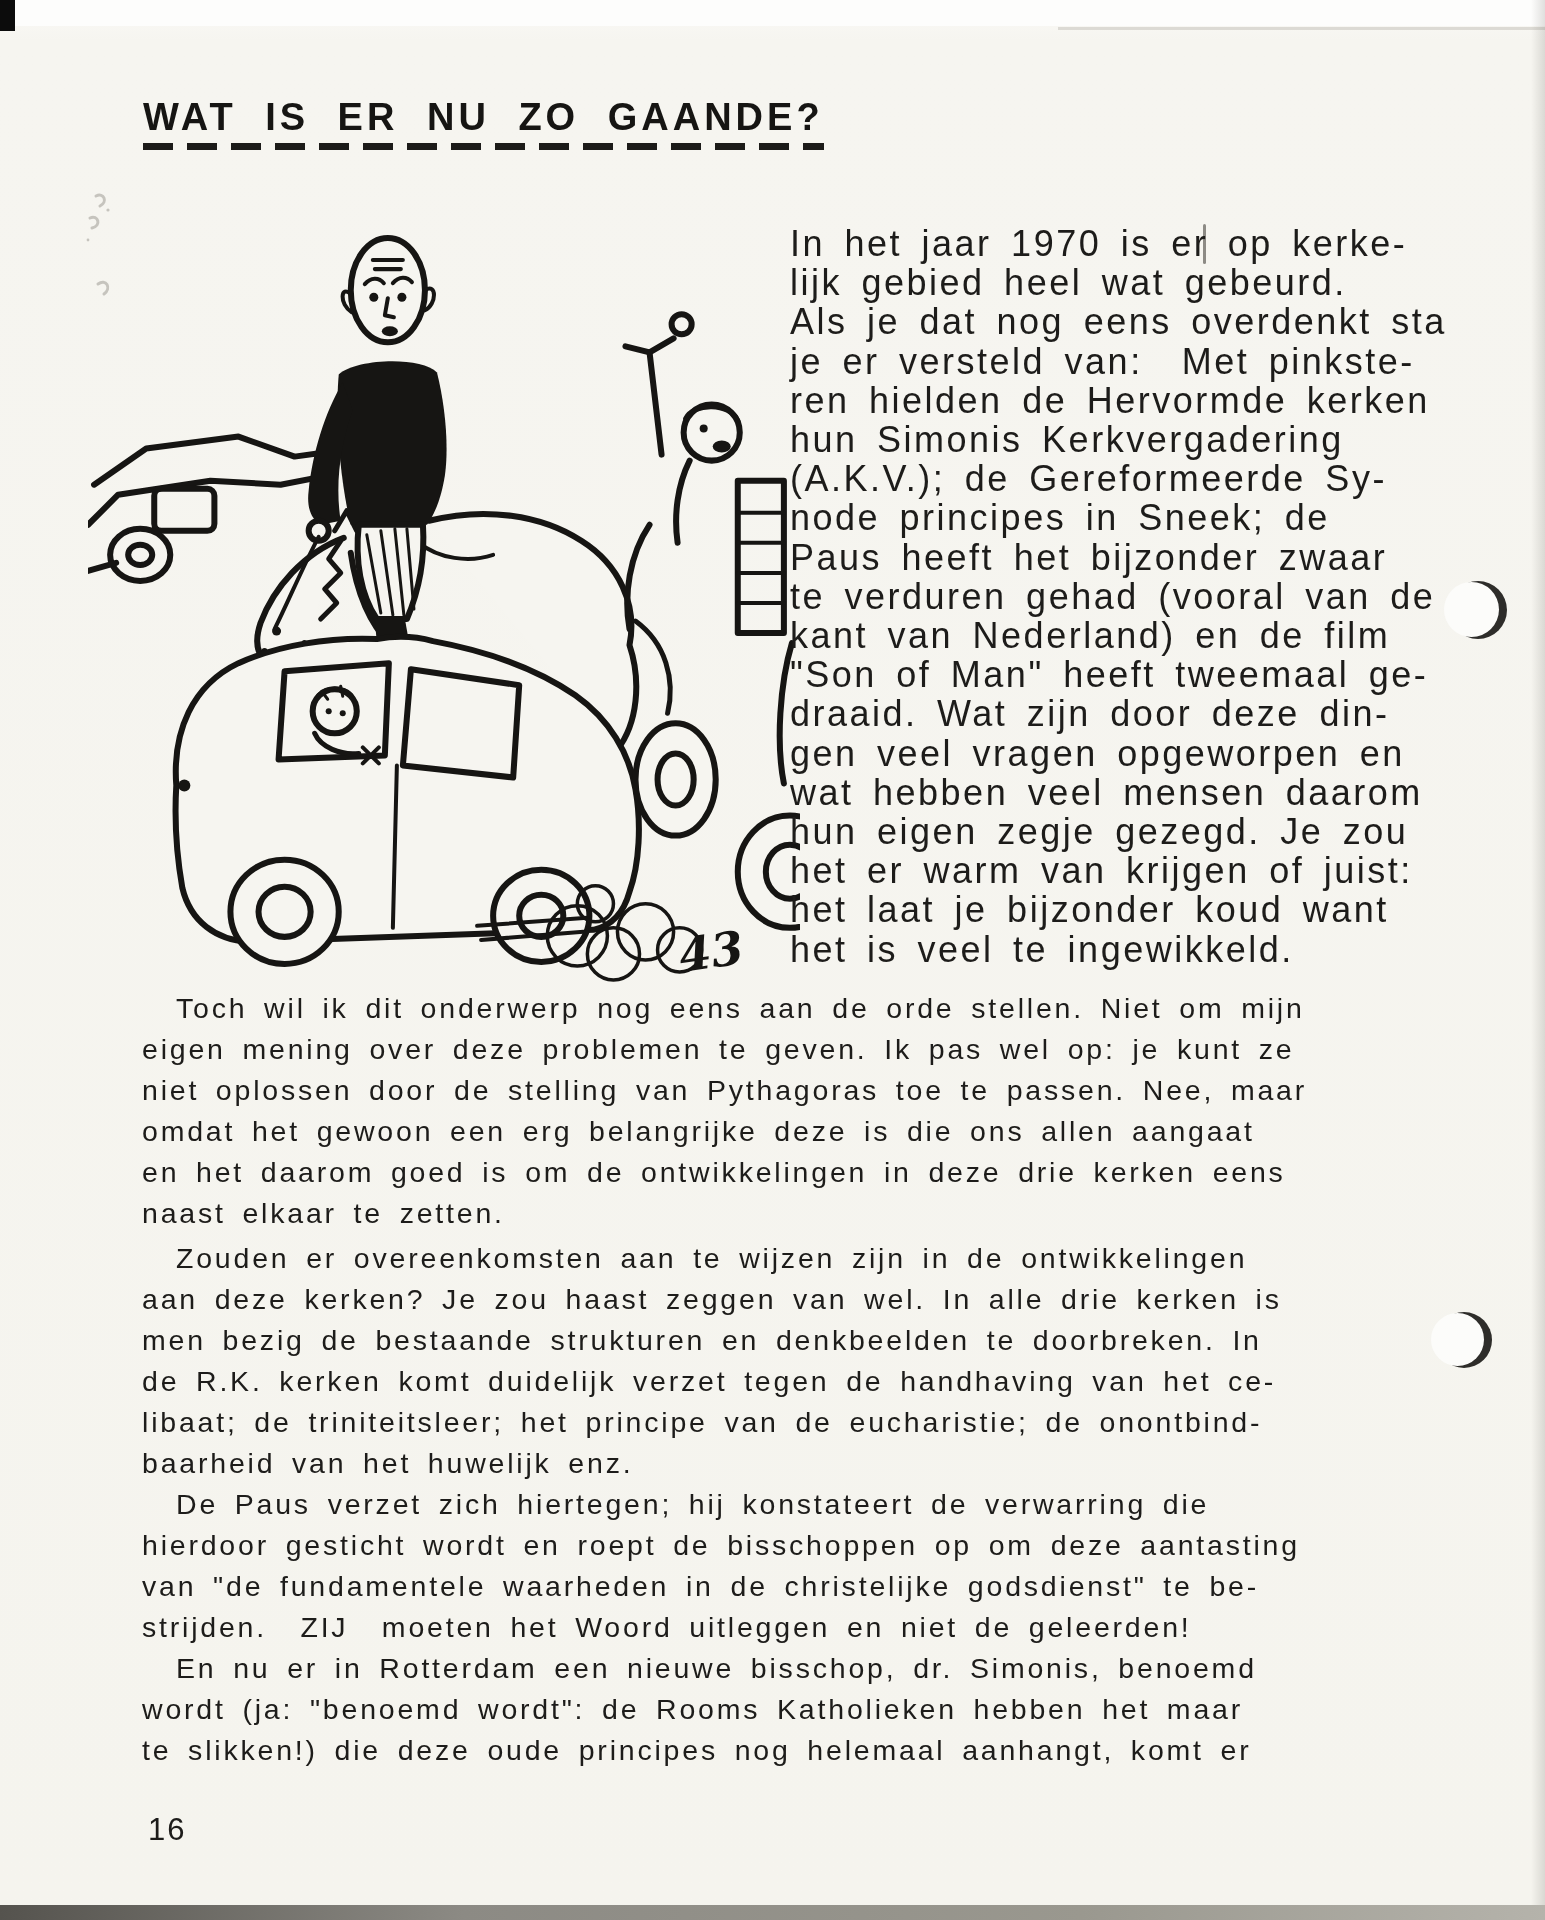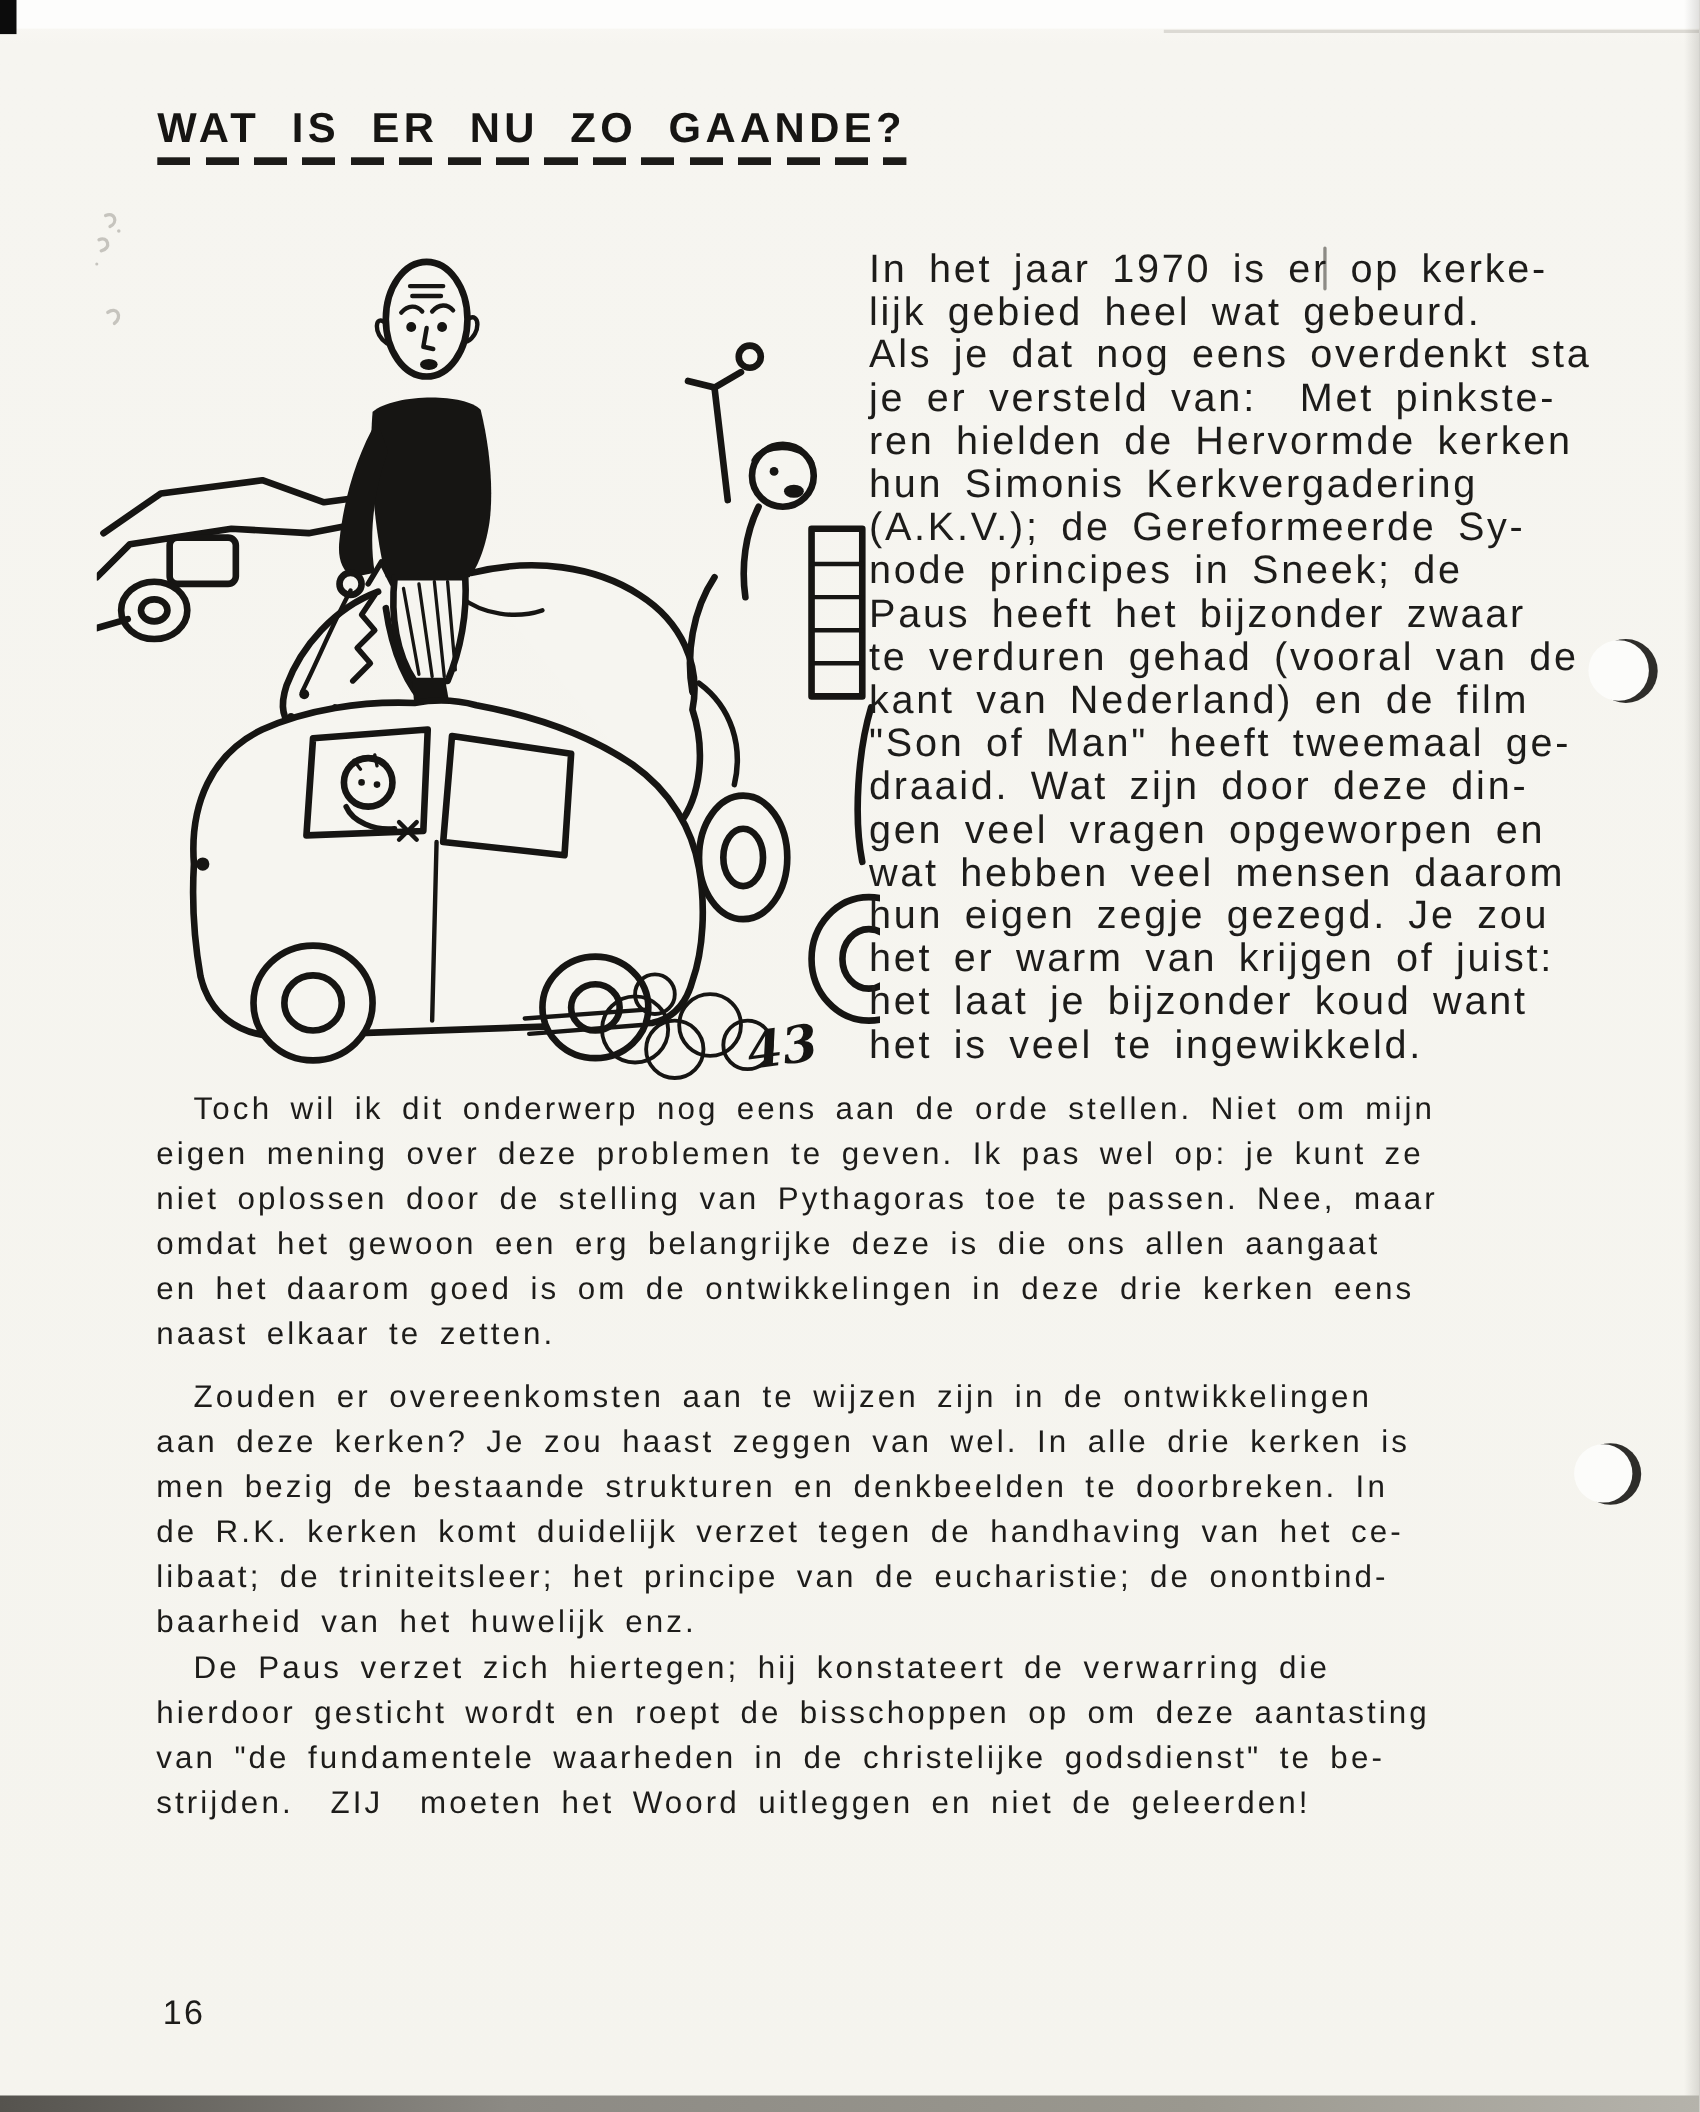--- a/index.html
+++ b/index.html
@@ -50,21 +50,21 @@
   .intro-col{
     position:absolute;left:790px;top:224px;width:680px;
     font-size:36px;line-height:39.2px;letter-spacing:2.5px;word-spacing:7px;
   }
   .body-text{
     position:absolute;left:142px;top:988px;width:1330px;
     font-size:28.5px;line-height:41px;letter-spacing:2.8px;word-spacing:6px;
   }
   .para{margin:0;}
   .para+.para{margin-top:0;}
-  .para.gap-before{margin-top:16px;}
+  .para.gap-before{margin-top:4px;}
   .tline.indent{text-indent:34px;}
 
   .page-number{position:absolute;left:148px;top:1812px;font-size:31px;letter-spacing:2px;}
 </style>
 </head>
 <body>
 
 <div class="page">
 
   <div class="top-band"></div>
@@ -222,20 +222,25 @@
       <div class="tline">de R.K. kerken komt duidelijk verzet tegen de handhaving van het ce-</div>
       <div class="tline">libaat; de triniteitsleer; het principe van de eucharistie; de onontbind-</div>
       <div class="tline">baarheid van het huwelijk enz.</div>
     </div>
     <div class="para">
       <div class="tline indent">De Paus verzet zich hiertegen; hij konstateert de verwarring die</div>
       <div class="tline">hierdoor gesticht wordt en roept de bisschoppen op om deze aantasting</div>
       <div class="tline">van "de fundamentele waarheden in de christelijke godsdienst" te be-</div>
       <div class="tline">strijden.  ZIJ  moeten het Woord uitleggen en niet de geleerden!</div>
     </div>
+    <div class="para">
+      <div class="tline indent">En nu er in Rotterdam een nieuwe bisschop, dr. Simonis, benoemd</div>
+      <div class="tline">wordt (ja: "benoemd wordt": de Rooms Katholieken hebben het maar</div>
+      <div class="tline">te slikken!) die deze oude principes nog helemaal aanhangt, komt er</div>
+    </div>
   </div>
 
   <div class="page-number">16</div>
 
   <div class="hole hole-1"></div>
   <div class="hole hole-2"></div>
 
   <div class="bottom-edge"></div>
 </div>
 

